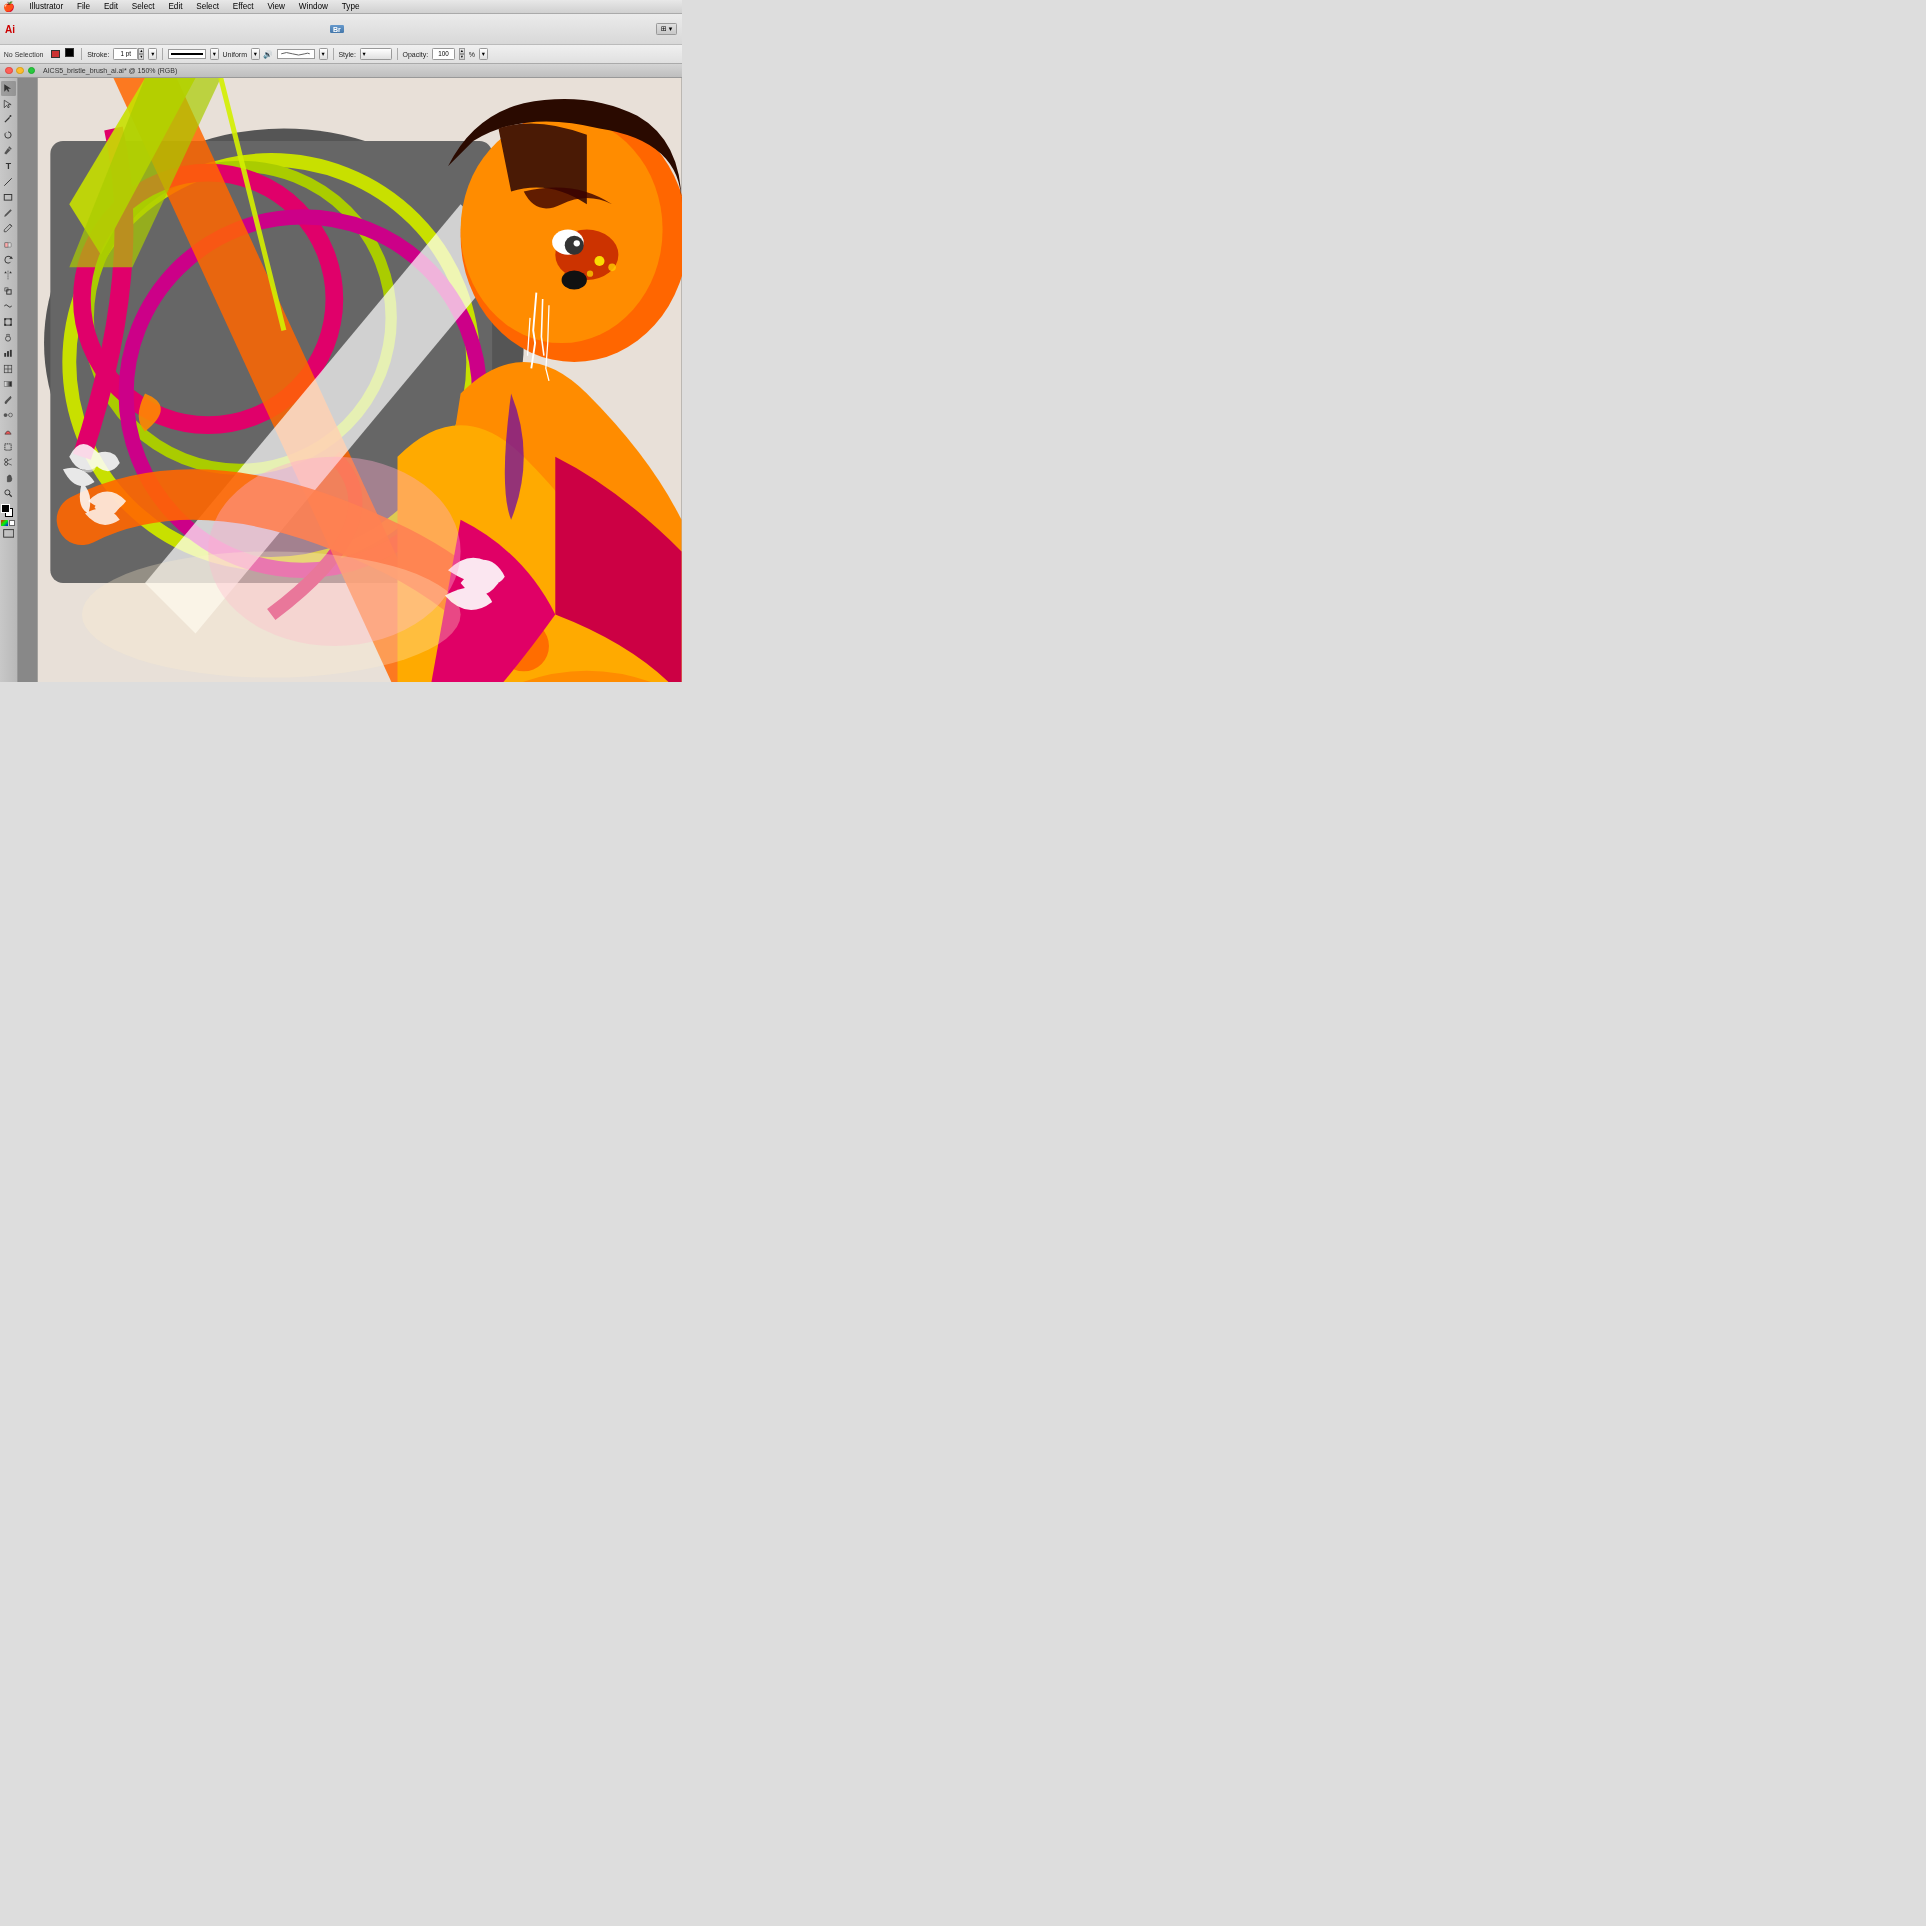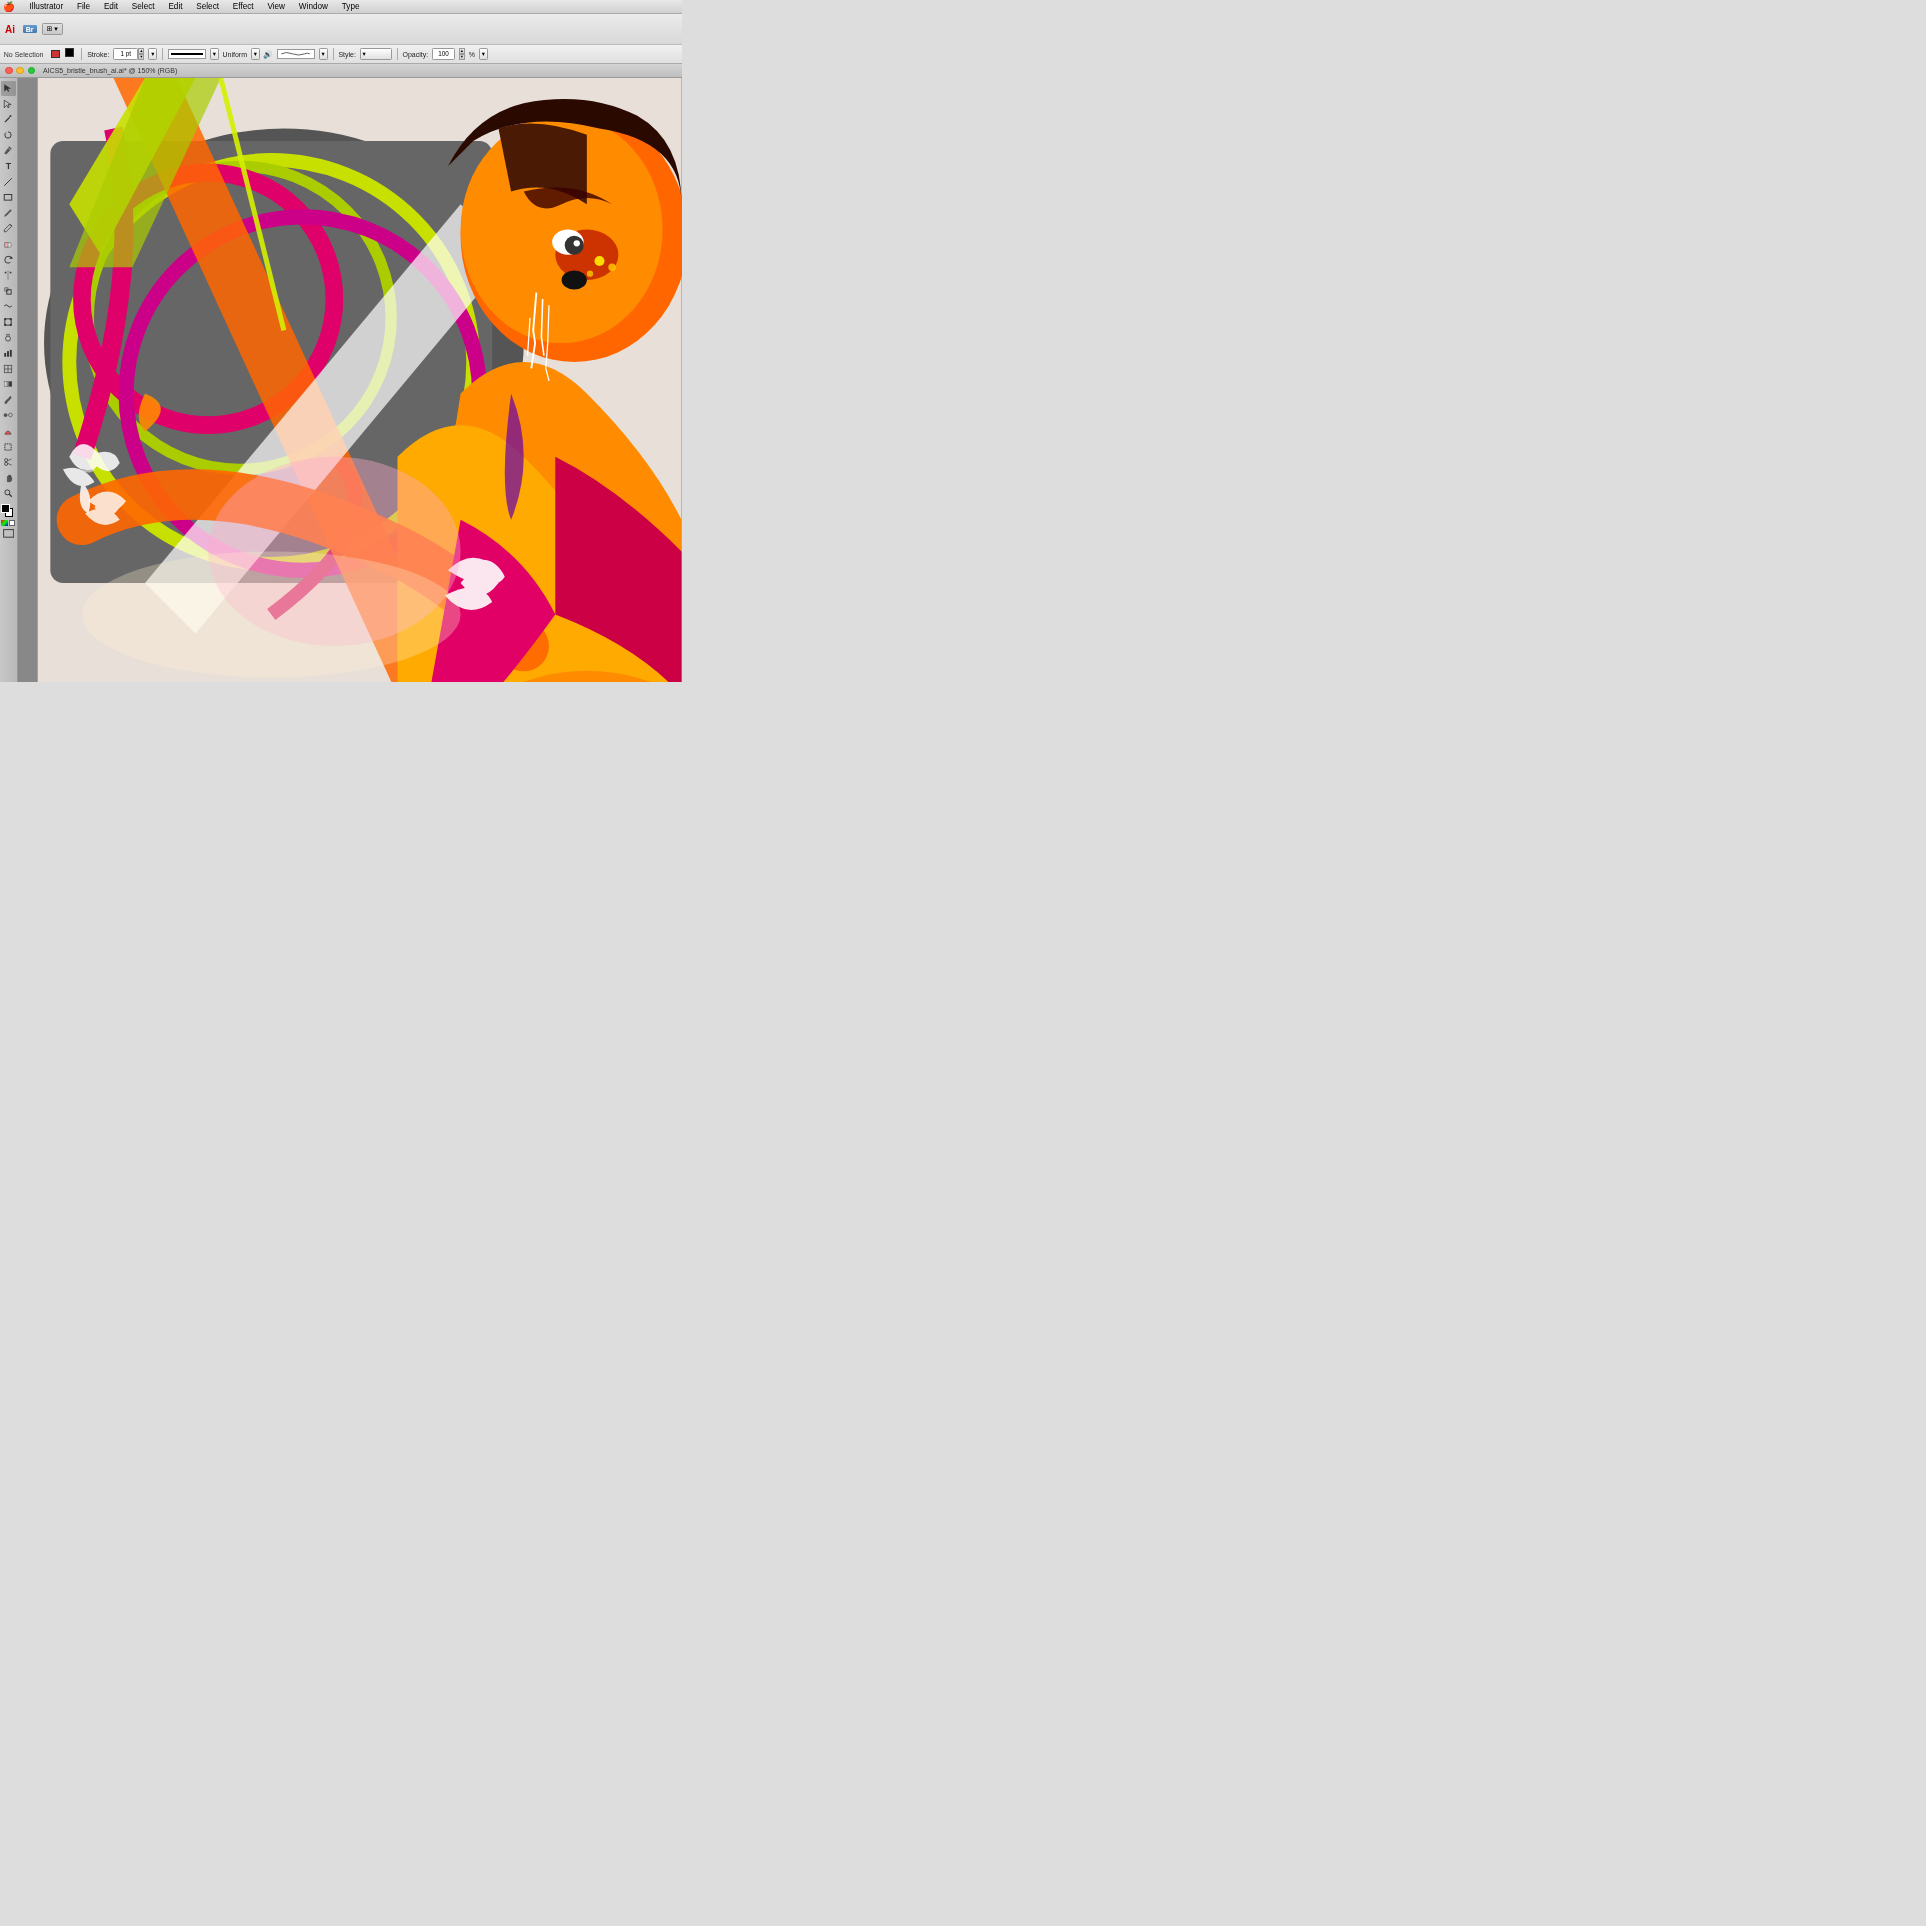--- a/index.html
+++ b/index.html
@@ -47,20 +47,21 @@
     
     #app-toolbar {
       width: 100%;
       height: 19px;
       background: linear-gradient(to bottom, #ebebeb, #d8d8d8);
       border-bottom: 0.6px solid #bbb;
       display: flex;
       align-items: center;
       padding: 15px 5px;
       gap: 5px;
+      justify-content: space-between;
     }
 
     
     #title-bar {
       width: 100%;
       height: 14px;
       background: linear-gradient(to bottom, #d4d4d4, #bebebe);
       border-bottom: 0.6px solid #999;
       display: flex;
       align-items: center;

